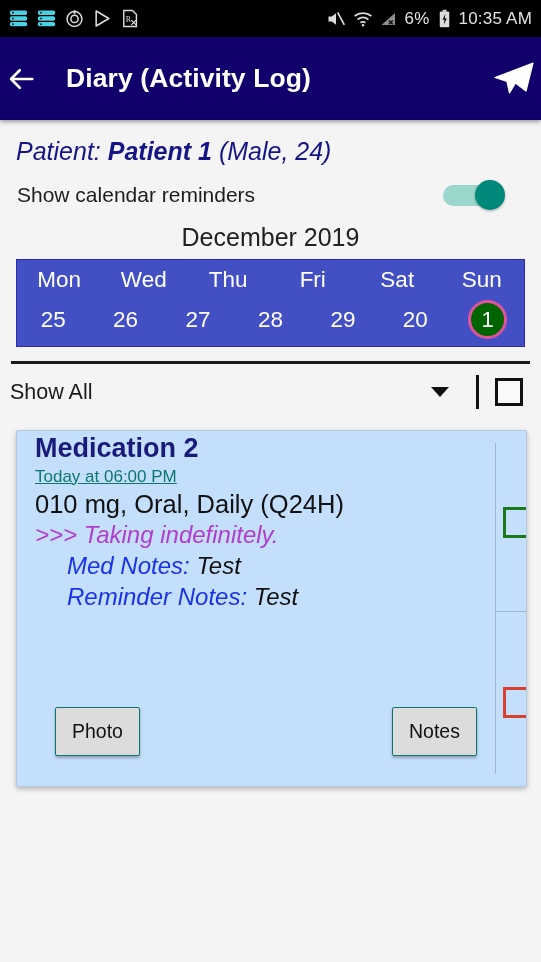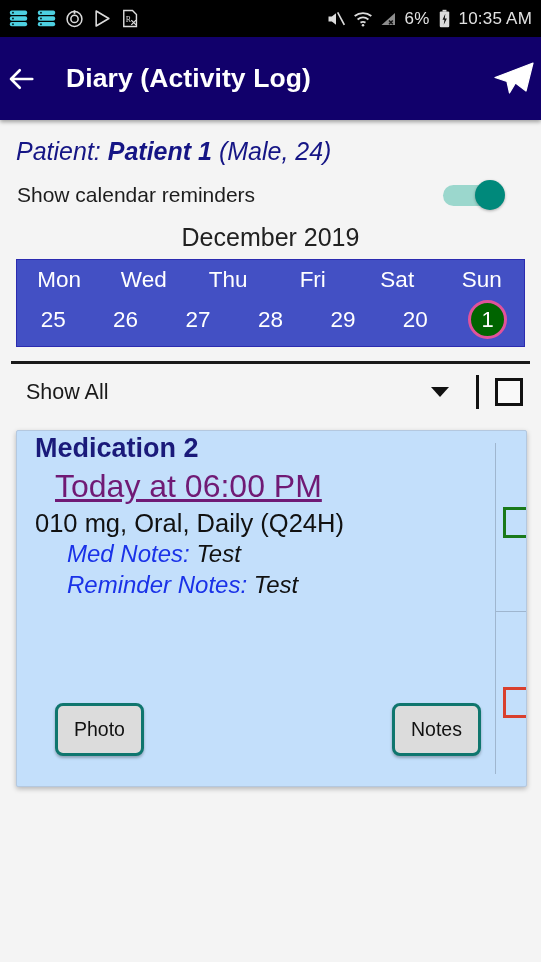--- a/index.html
+++ b/index.html
@@ -72,21 +72,21 @@
   .cal-today {
     width: 39px; height: 39px; border-radius: 50%;
     background: #006400; border: 3px solid #e1529b;
     display: flex; align-items: center; justify-content: center;
     font-size: 22px; color: #fff;
   }
 
   .hrule { margin: 14px 11px 0 11px; height: 3px; background: #1a1a1a; }
 
   
-  .filter-row { display: flex; align-items: center; height: 56px; padding: 0 18px 0 26px; }
+  .filter-row { display: flex; align-items: center; height: 56px; padding: 0 18px 0 10px; }
   .filter-label { font-size: 21.5px; color: #1a1a1a; }
   .caret {
     margin-left: auto; width: 0; height: 0;
     border-left: 9px solid transparent; border-right: 9px solid transparent;
     border-top: 10px solid #111; cursor: pointer;
   }
   .vbar { width: 3px; height: 34px; background: #111; margin-left: 27px; }
   .filter-cb {
     margin-left: 16px; width: 28px; height: 28px;
     border: 3px solid #111; background: #f9f9f9; cursor: pointer;
@@ -94,30 +94,30 @@
 
   
   .card {
     position: relative; margin: 10px 14px 0 16px; background: #c3dffb;
     border: 1px solid #b4c8df; border-radius: 2px;
     box-shadow: 0 2px 5px rgba(0,0,0,.25);
     height: 357px; overflow: hidden;
   }
   .card-body { padding: 1px 0 0 18px; width: 455px; }
   .med-title { font-size: 27px; font-weight: bold; color: #1a1a7a; line-height: 1.25; }
-  .med-time { font-size: 32px; color: #701a75; text-decoration: underline; line-height: 1.28; margin-left: 20px; }
+  .med-time { font-size: 17px; color: #0f766e; text-decoration: underline; line-height: 1.28; }
   .med-dose { font-size: 25.5px; color: #111; line-height: 1.28; }
   .med-taking { font-size: 24px; font-style: italic; color: #b13ccd; line-height: 1.28; }
   .med-note { font-size: 24px; font-style: italic; line-height: 1.28; margin-left: 32px; }
   .med-note .nlabel { color: #1a32e8; }
   .med-note .nval { color: #111; }
 
   .card-btn {
     position: absolute; bottom: 30px; background: #dcdcdc;
-    border: 3px solid #0f766e; border-radius: 8px;
+    border: 1px solid #0f766e; border-radius: 2px;
     box-shadow: 0 2px 3px rgba(0,0,0,.28);
     padding: 12px 16px; font-size: 19.5px; color: #111; cursor: pointer;
     min-width: 80px; text-align: center;
   }
   .btn-photo { left: 38px; }
   .btn-notes { left: 375px; }
 
   .card-divider { position: absolute; top: 12px; left: 478px; width: 1px; height: 331px; background: #9fb6cf; }
   .card-hdivider { position: absolute; top: 180px; left: 478px; width: 49px; height: 1px; background: #9fb6cf; }
 
@@ -258,20 +258,21 @@
     <span class="caret"></span>
     <span class="vbar"></span>
     <span class="filter-cb"></span>
   </div>
 
   <div class="card">
     <div class="card-body">
       <div class="med-title">Medication 2</div>
       <div class="med-time">Today at 06:00 PM</div>
       <div class="med-dose">010 mg, Oral, Daily (Q24H)</div>
+      <div class="med-taking">&gt;&gt;&gt; Taking indefinitely.</div>
       <div class="med-note">
         <span class="nlabel">Med Notes:</span>
         <span class="nval">Test</span>
       </div>
       <div class="med-note">
         <span class="nlabel">Reminder Notes:</span>
         <span class="nval">Test</span>
       </div>
     </div>
 

